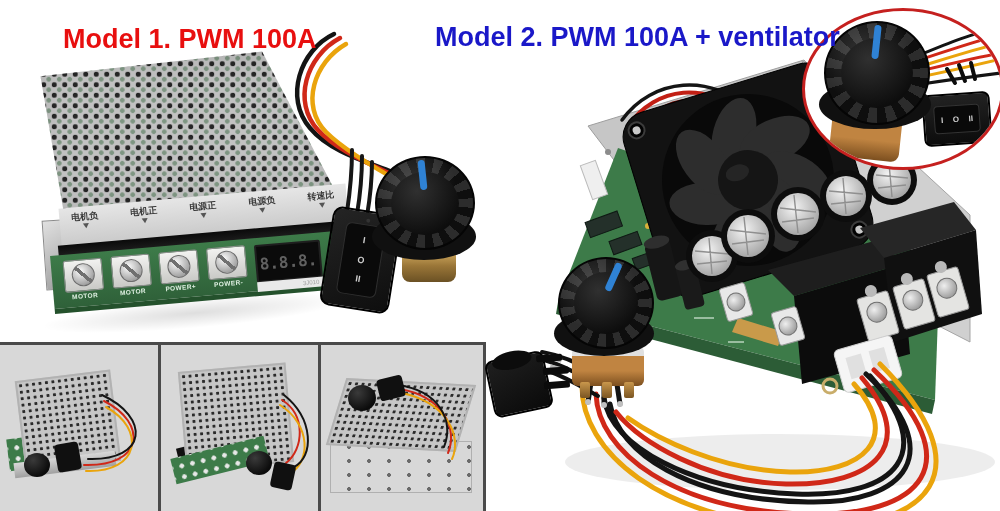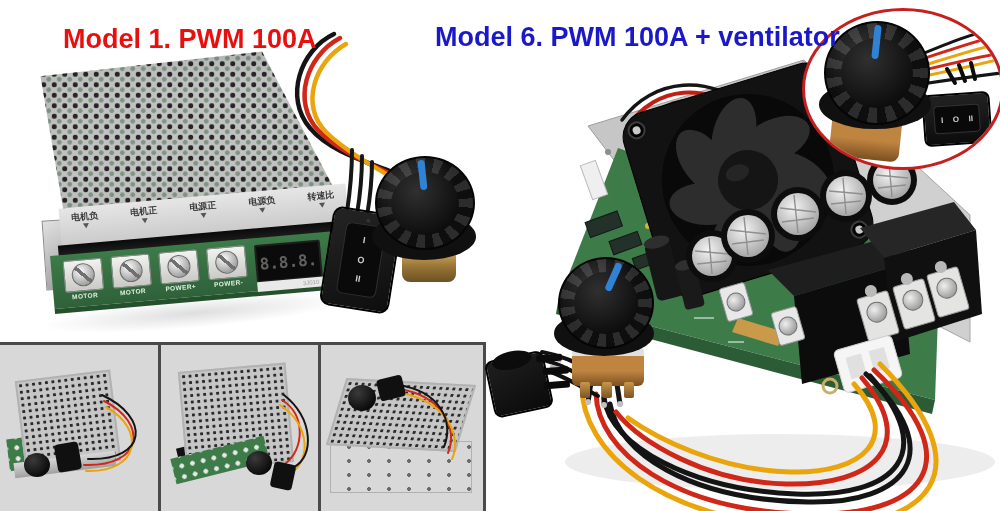--- a/index.html
+++ b/index.html
@@ -214,21 +214,21 @@
       </g>
     </svg>
     <div class="abs mini-knob" style="left:348px;top:40px;width:28px;height:26px;"></div>
     <div class="abs t-sw" style="left:378px;top:32px;width:26px;height:22px;transform:rotate(-14deg);"></div>
 
     <div class="thumb-div" style="left:158px;"></div>
     <div class="thumb-div" style="left:318px;"></div>
     <div class="thumb-div" style="left:483px;"></div>
   </div>
 
-  <h1 class="title t2">Model 6. PWM 100A + ventilator</h1>
+  <h1 class="title t2">Model 2. PWM 100A + ventilator</h1>
 
   <svg class="abs m2-svg" viewBox="0 0 520 481">
     <defs>
       <radialGradient id="capTop" cx="40%" cy="35%" r="75%">
         <stop offset="0" stop-color="#f4f4f4"></stop>
           <stop offset="1" stop-color="#9b9b9b"></stop>
       </radialGradient>
       <radialGradient id="screwG" cx="40%" cy="35%" r="75%">
         <stop offset="0" stop-color="#efefef"></stop>
           <stop offset="1" stop-color="#8f8f8f"></stop>

